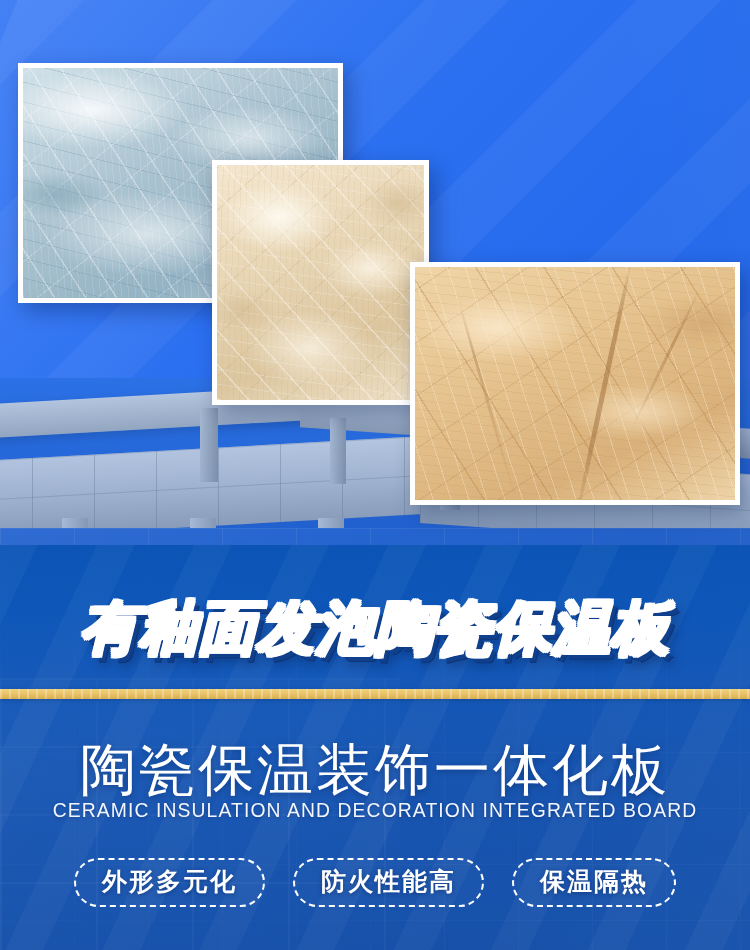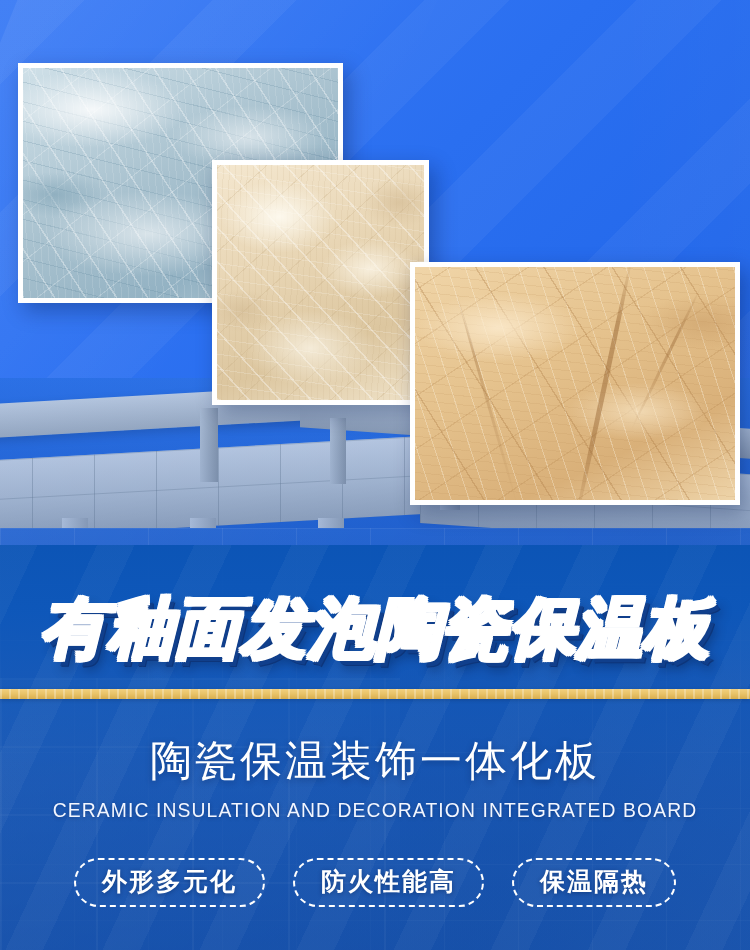--- a/index.html
+++ b/index.html
@@ -193,21 +193,21 @@
   }
   .gold-bar::after{
     content:"";position:absolute;inset:0;
     background:repeating-linear-gradient(90deg,rgba(255,255,255,.28) 0px,rgba(255,255,255,.28) 2px,rgba(255,255,255,0) 2px,rgba(255,255,255,0) 9px);
   }
 
   
   .main-title{
     position:absolute;left:0;top:592px;width:750px;height:74px;
     display:flex;align-items:center;justify-content:center;
-    font-size:66px;font-weight:bold;font-style:italic;
+    font-size:58px;font-weight:bold;font-style:italic;
     letter-spacing:1px;white-space:nowrap;
     font-family:"DejaVu Sans","Liberation Sans",sans-serif;
     color:#f0cf82;
     -webkit-text-stroke:0px;
     text-shadow:
       -2px -2px 0 #ffffff, 2px -2px 0 #ffffff, -2px 2px 0 #ffffff, 2px 2px 0 #ffffff,
       0 -2px 0 #ffffff, 0 2px 0 #ffffff, -2px 0 0 #ffffff, 2px 0 0 #ffffff,
       5px 6px 0 #103f8c, 6px 7px 0 #0d357a, 7px 9px 12px rgba(0,10,40,.45);
   }
   .main-title .tx{
@@ -216,21 +216,21 @@
       repeating-linear-gradient(-51deg,rgba(196,150,60,.45) 0px,rgba(196,150,60,.45) 1px,rgba(0,0,0,0) 1px,rgba(0,0,0,0) 5px),
       linear-gradient(180deg,#f7dd9a 0%,#eccd7d 48%,#e2bd63 100%);
     -webkit-background-clip:text;background-clip:text;
     -webkit-text-fill-color:transparent;
   }
 
   
   .sub-cn{
     position:absolute;left:0;top:733px;width:750px;
     text-align:center;color:#ffffff;
-    font-size:42px;font-weight:300;letter-spacing:3px;
+    font-size:56px;font-weight:300;letter-spacing:3px;
     font-family:"DejaVu Sans","Liberation Sans",sans-serif;
     text-shadow:0 2px 6px rgba(0,20,60,.35);
   }
   .sub-en{
     position:absolute;left:0;top:798px;width:750px;
     text-align:center;color:#f2f6ff;
     font-size:21px;letter-spacing:1.2px;font-weight:400;
     font-family:"Liberation Sans",sans-serif;
     transform:scaleX(.92);
     text-shadow:0 1px 4px rgba(0,20,60,.35);

